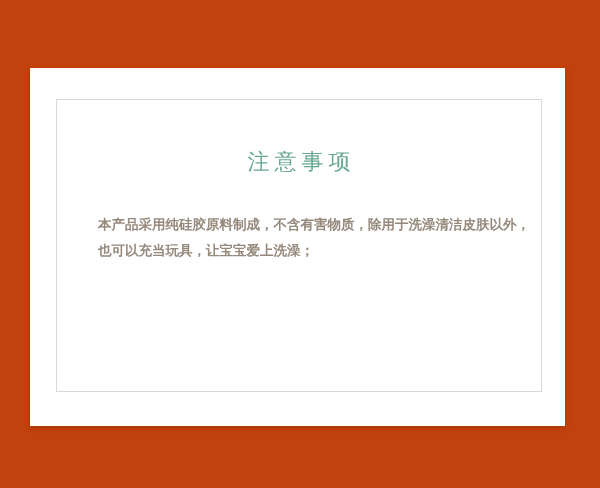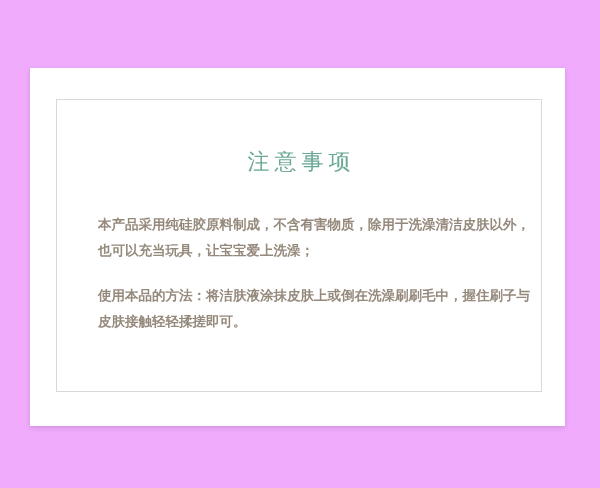--- a/index.html
+++ b/index.html
@@ -4,21 +4,21 @@
 <style>
   html, body {
     margin: 0;
     padding: 0;
     background: #ebebeb;
   }
   .stage {
     position: relative;
     width: 600px;
     height: 488px;
-    background: #f0abfc;
+    background: #c2410c;
     overflow: hidden;
     font-family: "DejaVu Sans", "Liberation Sans", sans-serif;
   }
   .card {
     position: absolute;
     left: 30px;
     top: 68px;
     width: 535px;
     height: 358px;
     background: #ffffff;
@@ -66,17 +66,16 @@
 </style>
 </head>
 <body>
 
 <div class="stage">
   <div class="card">
     <div class="card-frame">
       <h1 class="notice-title">注意事项</h1>
       <div class="notice-body">
         <p>本产品采用纯硅胶原料制成，不含有害物质，除用于洗澡清洁皮肤以外，也可以充当玩具，让宝宝爱上洗澡；</p>
-        <p>使用本品的方法：将洁肤液涂抹皮肤上或倒在洗澡刷刷毛中，握住刷子与皮肤接触轻轻揉搓即可。</p>
       </div>
     </div>
   </div>
 </div>
 
 </body></html>

